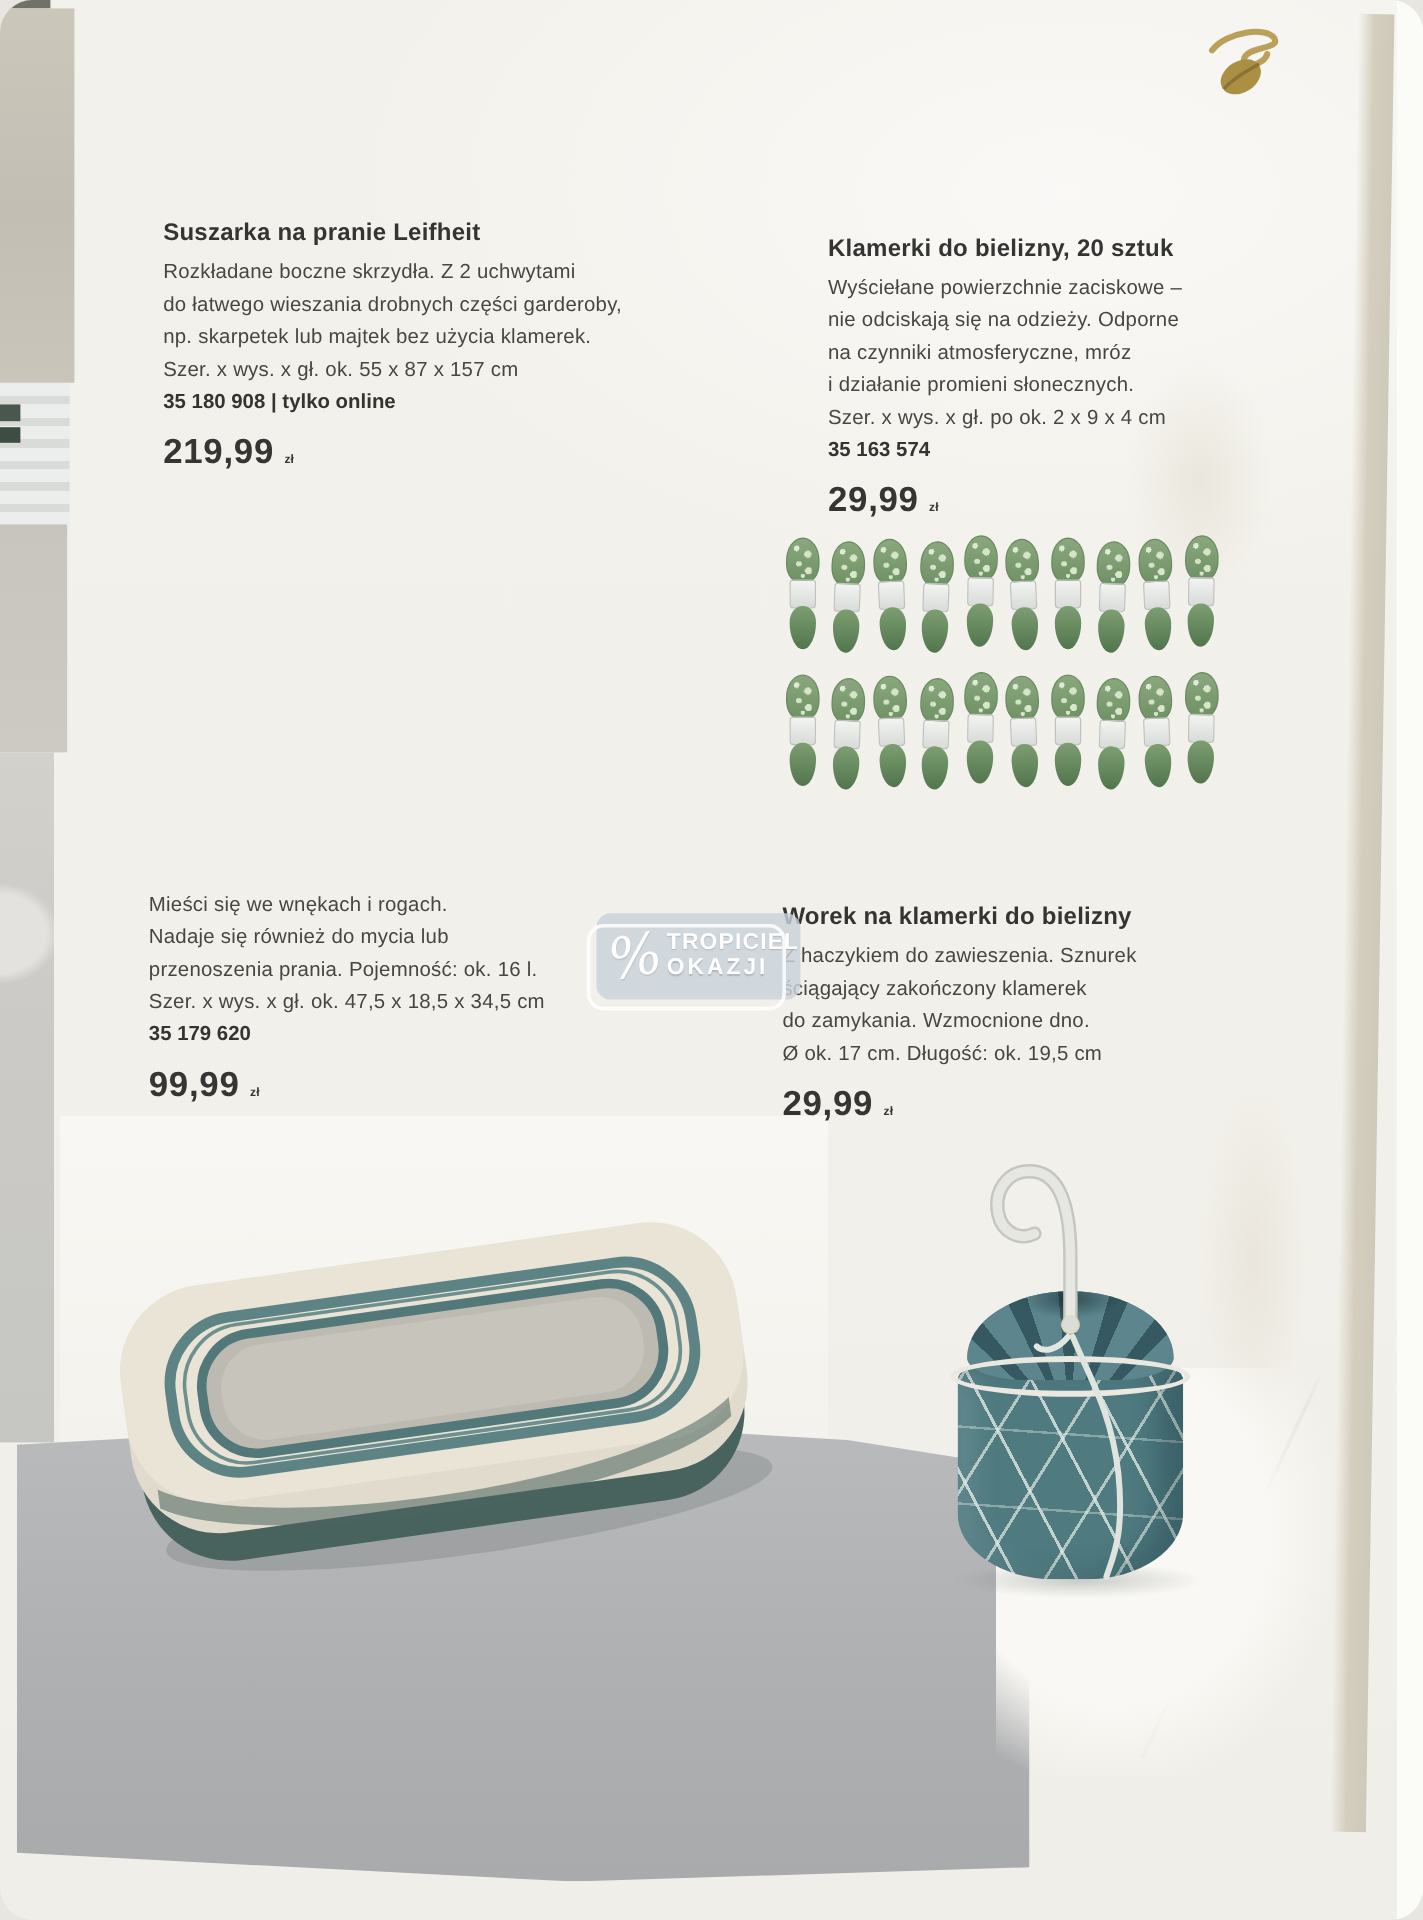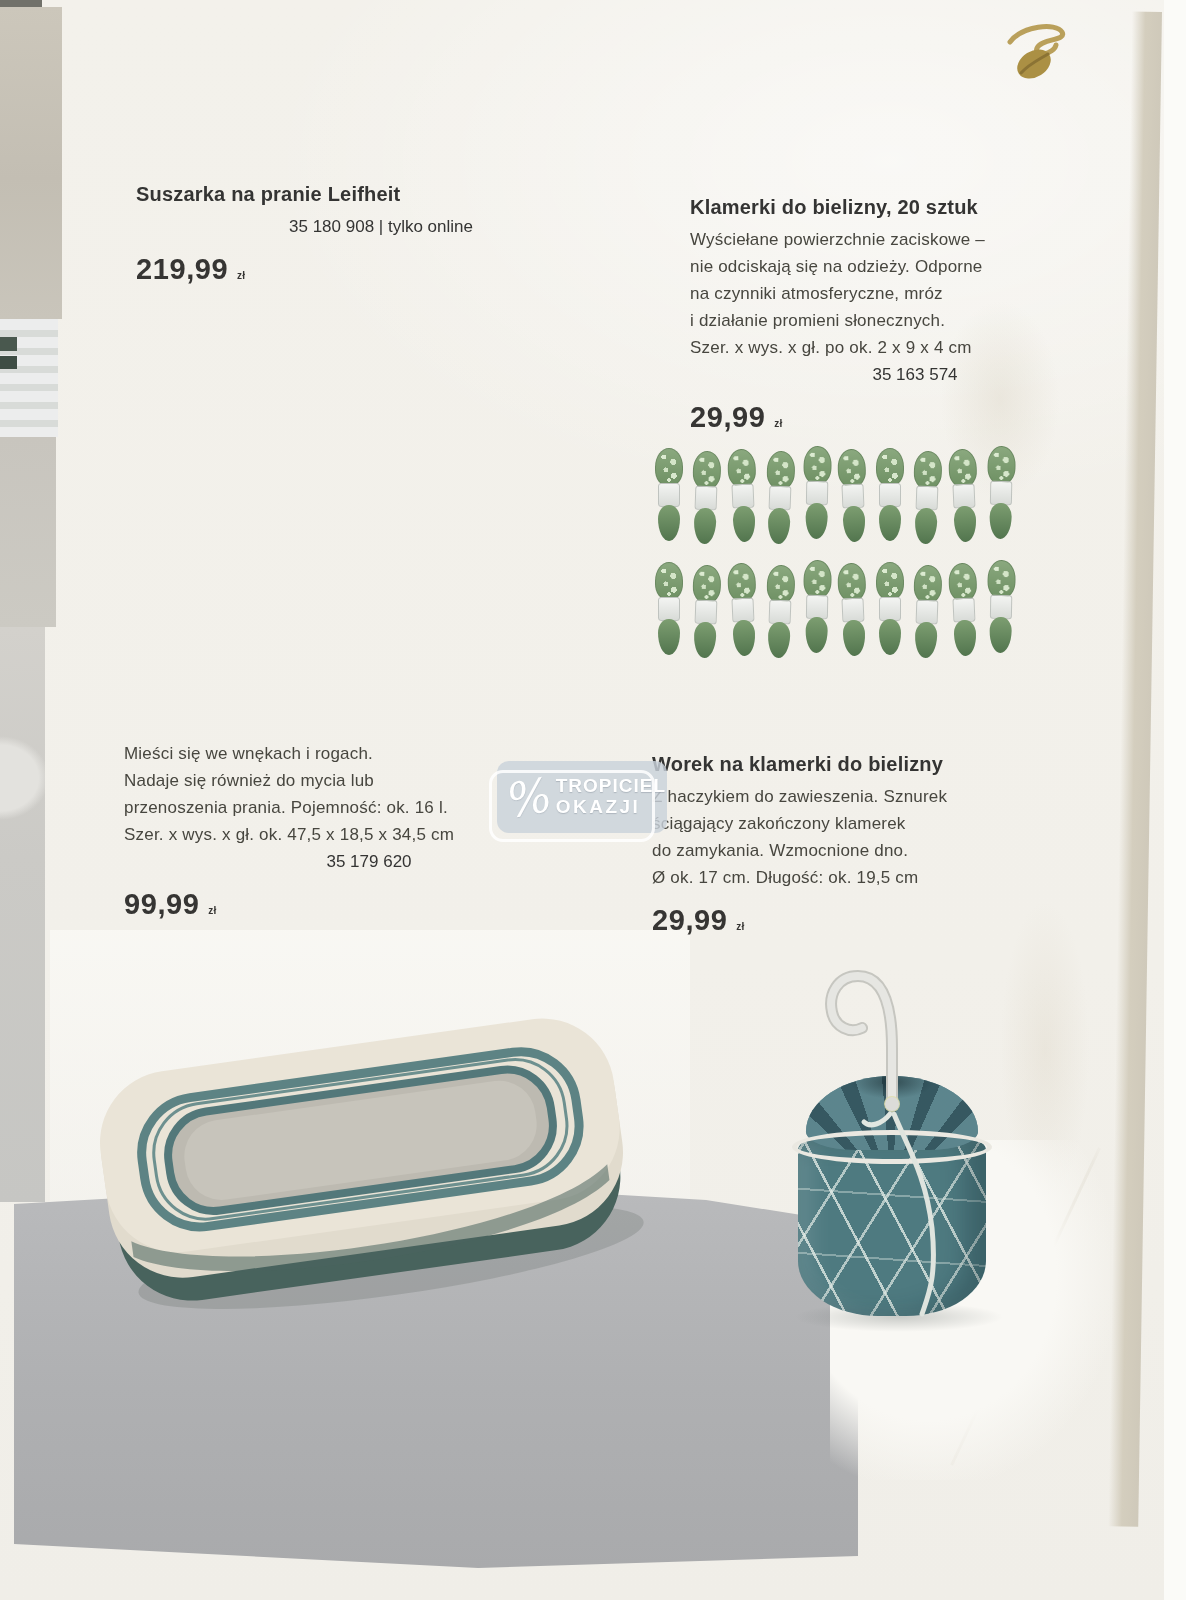--- a/index.html
+++ b/index.html
@@ -2,20 +2,21 @@
 <html><head>
 <meta charset="utf-8">
 <style>
   html,body{margin:0;padding:0;background:#e8e6e0;}
   .page{
     position:relative;width:1186px;height:1600px;overflow:hidden;
     background:
       radial-gradient(ellipse 900px 500px at 75% 10%, rgba(255,255,255,.55), rgba(255,255,255,0) 70%),
       linear-gradient(180deg,#f3f1eb 0%,#f2f0ea 60%,#f0eee8 100%);
     font-family:"Liberation Sans",sans-serif;
+    border-radius:27px;
   }
   
   .edge{position:absolute;}
   .le0{left:0;top:0;width:42px;height:7px;background:#71716a;}
   .le1{left:0;top:7px;width:62px;height:312px;background:linear-gradient(180deg,#ccc7bb,#c3beb3 55%,#c9c5bb);}
   .le2{left:0;top:319px;width:58px;height:118px;background:repeating-linear-gradient(180deg,#eceded 0 11px,#d8dbd8 11px 18px);}
   .le2a{left:0;top:337px;width:17px;height:14px;background:#49584e;}
   .le2b{left:0;top:356px;width:17px;height:13px;background:#3e4d44;}
   .le3{left:0;top:437px;width:56px;height:190px;background:linear-gradient(180deg,#c8c5be,#cccac3);}
   .le4{left:0;top:627px;width:45px;height:575px;background:linear-gradient(180deg,#d3d1cc,#cbcac6 40%,#c6c6c3);}
@@ -27,21 +28,21 @@
   .crease{left:1098px;top:1148px;width:3px;height:350px;transform:rotate(25deg);transform-origin:top;
     background:linear-gradient(rgba(186,176,152,.05),rgba(186,176,152,.5) 35%,rgba(186,176,152,.12));}
   .stain1{left:940px;top:300px;width:120px;height:200px;background:radial-gradient(ellipse at 50% 50%, rgba(215,208,190,.35), transparent 70%);}
   .stain2{left:1000px;top:900px;width:90px;height:300px;background:radial-gradient(ellipse at 50% 50%, rgba(210,200,180,.25), transparent 70%);}
   
   .gold-squiggle{position:absolute;left:1002px;top:18px;width:90px;height:66px;}
   
   .product{position:absolute;color:#3f3e3c;z-index:4;}
   .product h3{font-size:20px;font-weight:700;color:#343433;margin:0 0 7px;letter-spacing:.2px;}
   .product .desc{font-size:17px;line-height:27px;color:#47463f;margin:0;letter-spacing:.2px;}
-  .product .sku{font-size:17px;line-height:27px;font-weight:400;color:#343433;margin:0;text-align:center;}
+  .product .sku{font-size:17px;line-height:27px;font-weight:700;color:#343433;margin:0;}
   .product .price{margin:13px 0 0;font-size:29px;color:#363533;font-weight:700;letter-spacing:.6px;}
   .product .price .cur{font-size:10px;font-weight:700;letter-spacing:.2px;}
   .p1{left:136px;top:183px;width:490px;}
   .p2{left:690px;top:196px;width:450px;}
   .p3{left:124px;top:740px;width:490px;}
   .p4{left:652px;top:753px;width:450px;}
   
   .pins{position:absolute;left:654px;top:448px;width:362px;z-index:3;}
   .pin-row{display:flex;justify-content:space-between;}
   .pin-row + .pin-row{margin-top:16px;}
@@ -127,20 +128,26 @@
   <div class="edge stain2" data-interactable="false"></div>
 
   <svg class="gold-squiggle" data-interactable="false" viewBox="0 0 90 66">
     <path d="M8 24 C20 8 54 4 60 14 C65 23 40 20 35 30 C31 41 52 36 54 27" fill="none" stroke="#b2974a" stroke-width="5" stroke-linecap="round" opacity=".9"></path>
     <ellipse cx="32" cy="46" rx="18" ry="13" fill="#ab9044" transform="rotate(-32 32 46)"></ellipse>
     <path d="M19 55 C27 46 38 41 46 36" fill="none" stroke="#8b7334" stroke-width="3" stroke-linecap="round"></path>
   </svg>
 
   <section class="product p1" data-interactable="false">
     <h3 data-interactable="false">Suszarka na pranie Leifheit</h3>
+    <p class="desc" data-interactable="false">
+      <span data-interactable="false">Rozkładane boczne skrzydła. Z 2 uchwytami</span><br>
+      <span data-interactable="false">do łatwego wieszania drobnych części garderoby,</span><br>
+      <span data-interactable="false">np. skarpetek lub majtek bez użycia klamerek.</span><br>
+      <span data-interactable="false">Szer. x wys. x gł. ok. 55 x 87 x 157 cm</span>
+    </p>
     <p class="sku" data-interactable="false">35 180 908 | tylko online</p>
     <p class="price" data-interactable="false">
       <span data-interactable="false">219,99</span>
       <span class="cur" data-interactable="false">zł</span>
     </p>
   </section>
 
   <section class="product p2" data-interactable="false">
     <h3 data-interactable="false">Klamerki do bielizny, 20 sztuk</h3>
     <p class="desc" data-interactable="false">

